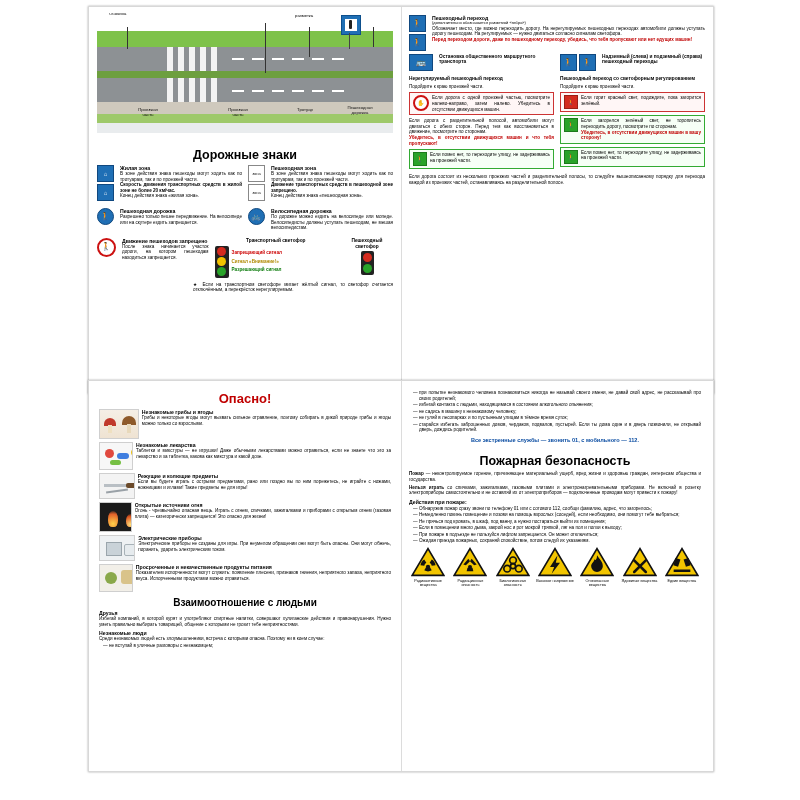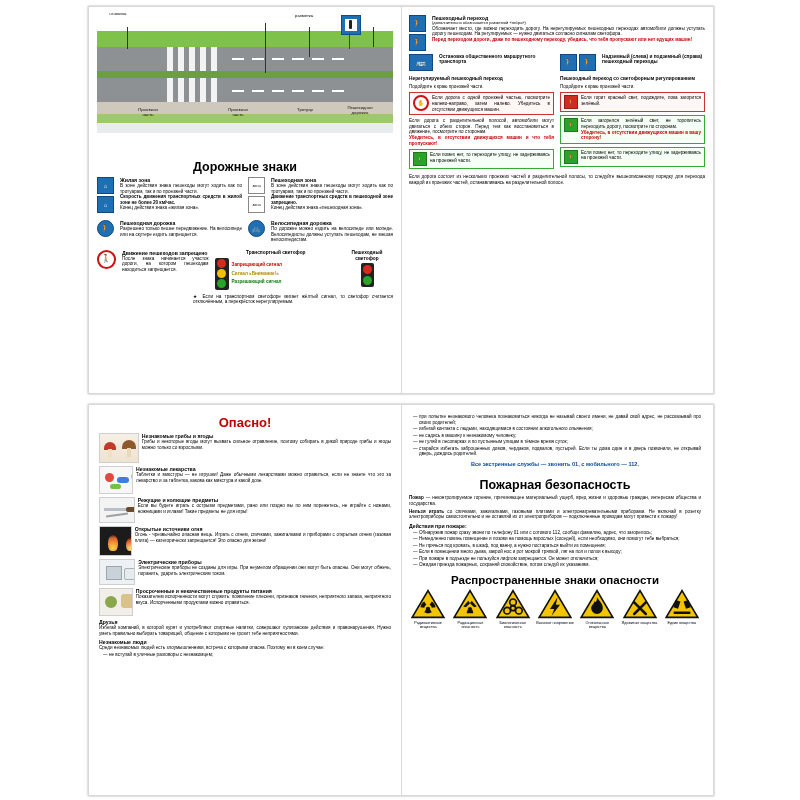--- a/index.html
+++ b/index.html
@@ -1,20 +1,20 @@
 <!DOCTYPE html>
 <html><head>
 <meta charset="utf-8">
 <style>
   html,body{margin:0;padding:0;background:#ffffff;}
   body{width:800px;height:800px;font-family:"Liberation Sans",sans-serif;color:#000;}
   .page{position:relative;width:800px;height:800px;background:#ffffff;}
   .sheet{position:absolute;background:#ffffff;box-shadow:0 0 2px rgba(0,0,0,.35);border:1px solid #d8d8d8;overflow:hidden;}
   .sheet-top{left:88px;top:6px;width:624px;height:386px;}
-  .sheet-bot{left:88px;top:404px;width:624px;height:390px;}
+  .sheet-bot{left:88px;top:380px;width:624px;height:390px;}
   .fold{position:absolute;top:0;bottom:0;width:1px;background:#dcdcdc;}
   .col{position:absolute;overflow:hidden;}
   
   .h1{font-size:12.5px;font-weight:bold;text-align:center;margin:2px 0 3px;}
   .h2{font-size:11px;font-weight:bold;text-align:center;margin:2px 0 2px;}
   .red{color:#c00000;}
   .blue{color:#0b4da2;}
   .bold{font-weight:bold;}
   .t{font-size:4.6px;line-height:1.22;text-align:justify;}
   .tc{font-size:4.6px;line-height:1.22;}
@@ -120,21 +120,21 @@
 
         <div class="cap" style="left:28px;top:-26px;width:46px;white-space:pre-line;">Проезжая
 часть</div>
         <div class="cap" style="left:118px;top:-26px;width:46px;white-space:pre-line;">Проезжая
 часть</div>
         <div class="cap" style="left:188px;top:-26px;width:40px;">Тротуар</div>
         <div class="cap" style="left:236px;top:-28px;width:54px;white-space:pre-line;">Пешеходная
 дорожка</div>
       </div>
 
-      <div class="h1" style="margin-top:27px;">Дорожные знаки</div>
+      <div class="h1" style="margin-top:15px;">Дорожные знаки</div>
 
       <div class="two" style="margin-top:2px;">
         <div>
           <div class="row">
             <div class="icons">
               <div class="ic">
                   <span class="g" style="font-size:6px;">⌂</span>
                 </div>
               <div class="ic">
                   <span class="g" style="font-size:6px;">⌂</span>
@@ -398,20 +398,21 @@
         <div class="photo" style="height:26px;background:#f2efe8;">
           <div style="position:absolute;left:5px;top:7px;width:12px;height:12px;border-radius:50%;background:#8aa84a;"></div>
           <div style="position:absolute;left:21px;top:5px;width:16px;height:14px;background:#d9c38a;border-radius:3px;"></div>
         </div>
         <div>
           <div class="ttl">Просроченные и некачественные продукты питания</div>
           <div class="t">Показателем испорченности могут служить: появление плесени, признаков гниения, неприятного запаха, неприятного вкуса. Испорченными продуктами можно отравиться.</div>
         </div>
       </div>
 
+      <div class="h2" style="font-size:10px;margin-top:5px;">Взаимоотношение с людьми</div>
       <div class="ttl">Друзья</div>
       <div class="t">Избегай компаний, в которой курят и употребляют спиртные напитки, совершают хулиганские действия и правонарушения. Нужно уметь правильно выбирать товарищей, общение с которыми не грозит тебе неприятностями.</div>
       <div class="ttl" style="margin-top:3px;">Незнакомые люди</div>
       <div class="t">Среди незнакомых людей есть злоумышленники, встреча с которыми опасна. Поэтому ни в коем случае:</div>
       <ul class="d">
         <li>не вступай в уличные разговоры с незнакомцем;</li>
       </ul>
     </div>
 
     <div class="col" style="left:320px;top:8px;width:292px;height:376px;">
@@ -439,21 +440,20 @@
       <div class="ttl" style="margin-top:3px;">Действия при пожаре:</div>
       <ul class="d">
         <li>Обнаружив пожар сразу звони по телефону 01 или с сотового 112, сообщи фамилию, адрес, что загорелось;</li>
         <li>Немедленно покинь помещение и позови на помощь взрослых (соседей), если необходимо, они помогут тебе выбраться;</li>
         <li>Не прячься под кровать, в шкаф, под ванну, а нужно постараться выйти из помещения;</li>
         <li>Если в помещении много дыма, закрой нос и рот мокрой тряпкой, ляг на пол и ползи к выходу;</li>
         <li>При пожаре в подъезде не пользуйся лифтом запрещается. Он может отключиться;</li>
         <li>Ожидая приезда пожарных, сохраняй спокойствие, потом следуй их указаниям.</li>
       </ul>
 
-      <div class="h1" style="margin-top:6px;font-size:11.5px;">Распространенные знаки опасности</div>
 
       <div class="danger-row">
         <div class="dsign">
           <div class="dtri">
             <svg viewBox="0 0 40 36" width="34" height="30">
                 <polygon points="20,2 39,34 1,34" fill="#f2c500" stroke="#111" stroke-width="2"></polygon>
                 <g transform="translate(20,24)" fill="#111">
                   <circle r="2.6"></circle>
                   <path d="M-9,-2 A9,9 0 0,1 -4.5,-9 L-2,-5 A5,5 0 0,0 -4.5,-1.5 Z"></path>
                   <path d="M9,-2 A9,9 0 0,0 4.5,-9 L2,-5 A5,5 0 0,1 4.5,-1.5 Z"></path>

